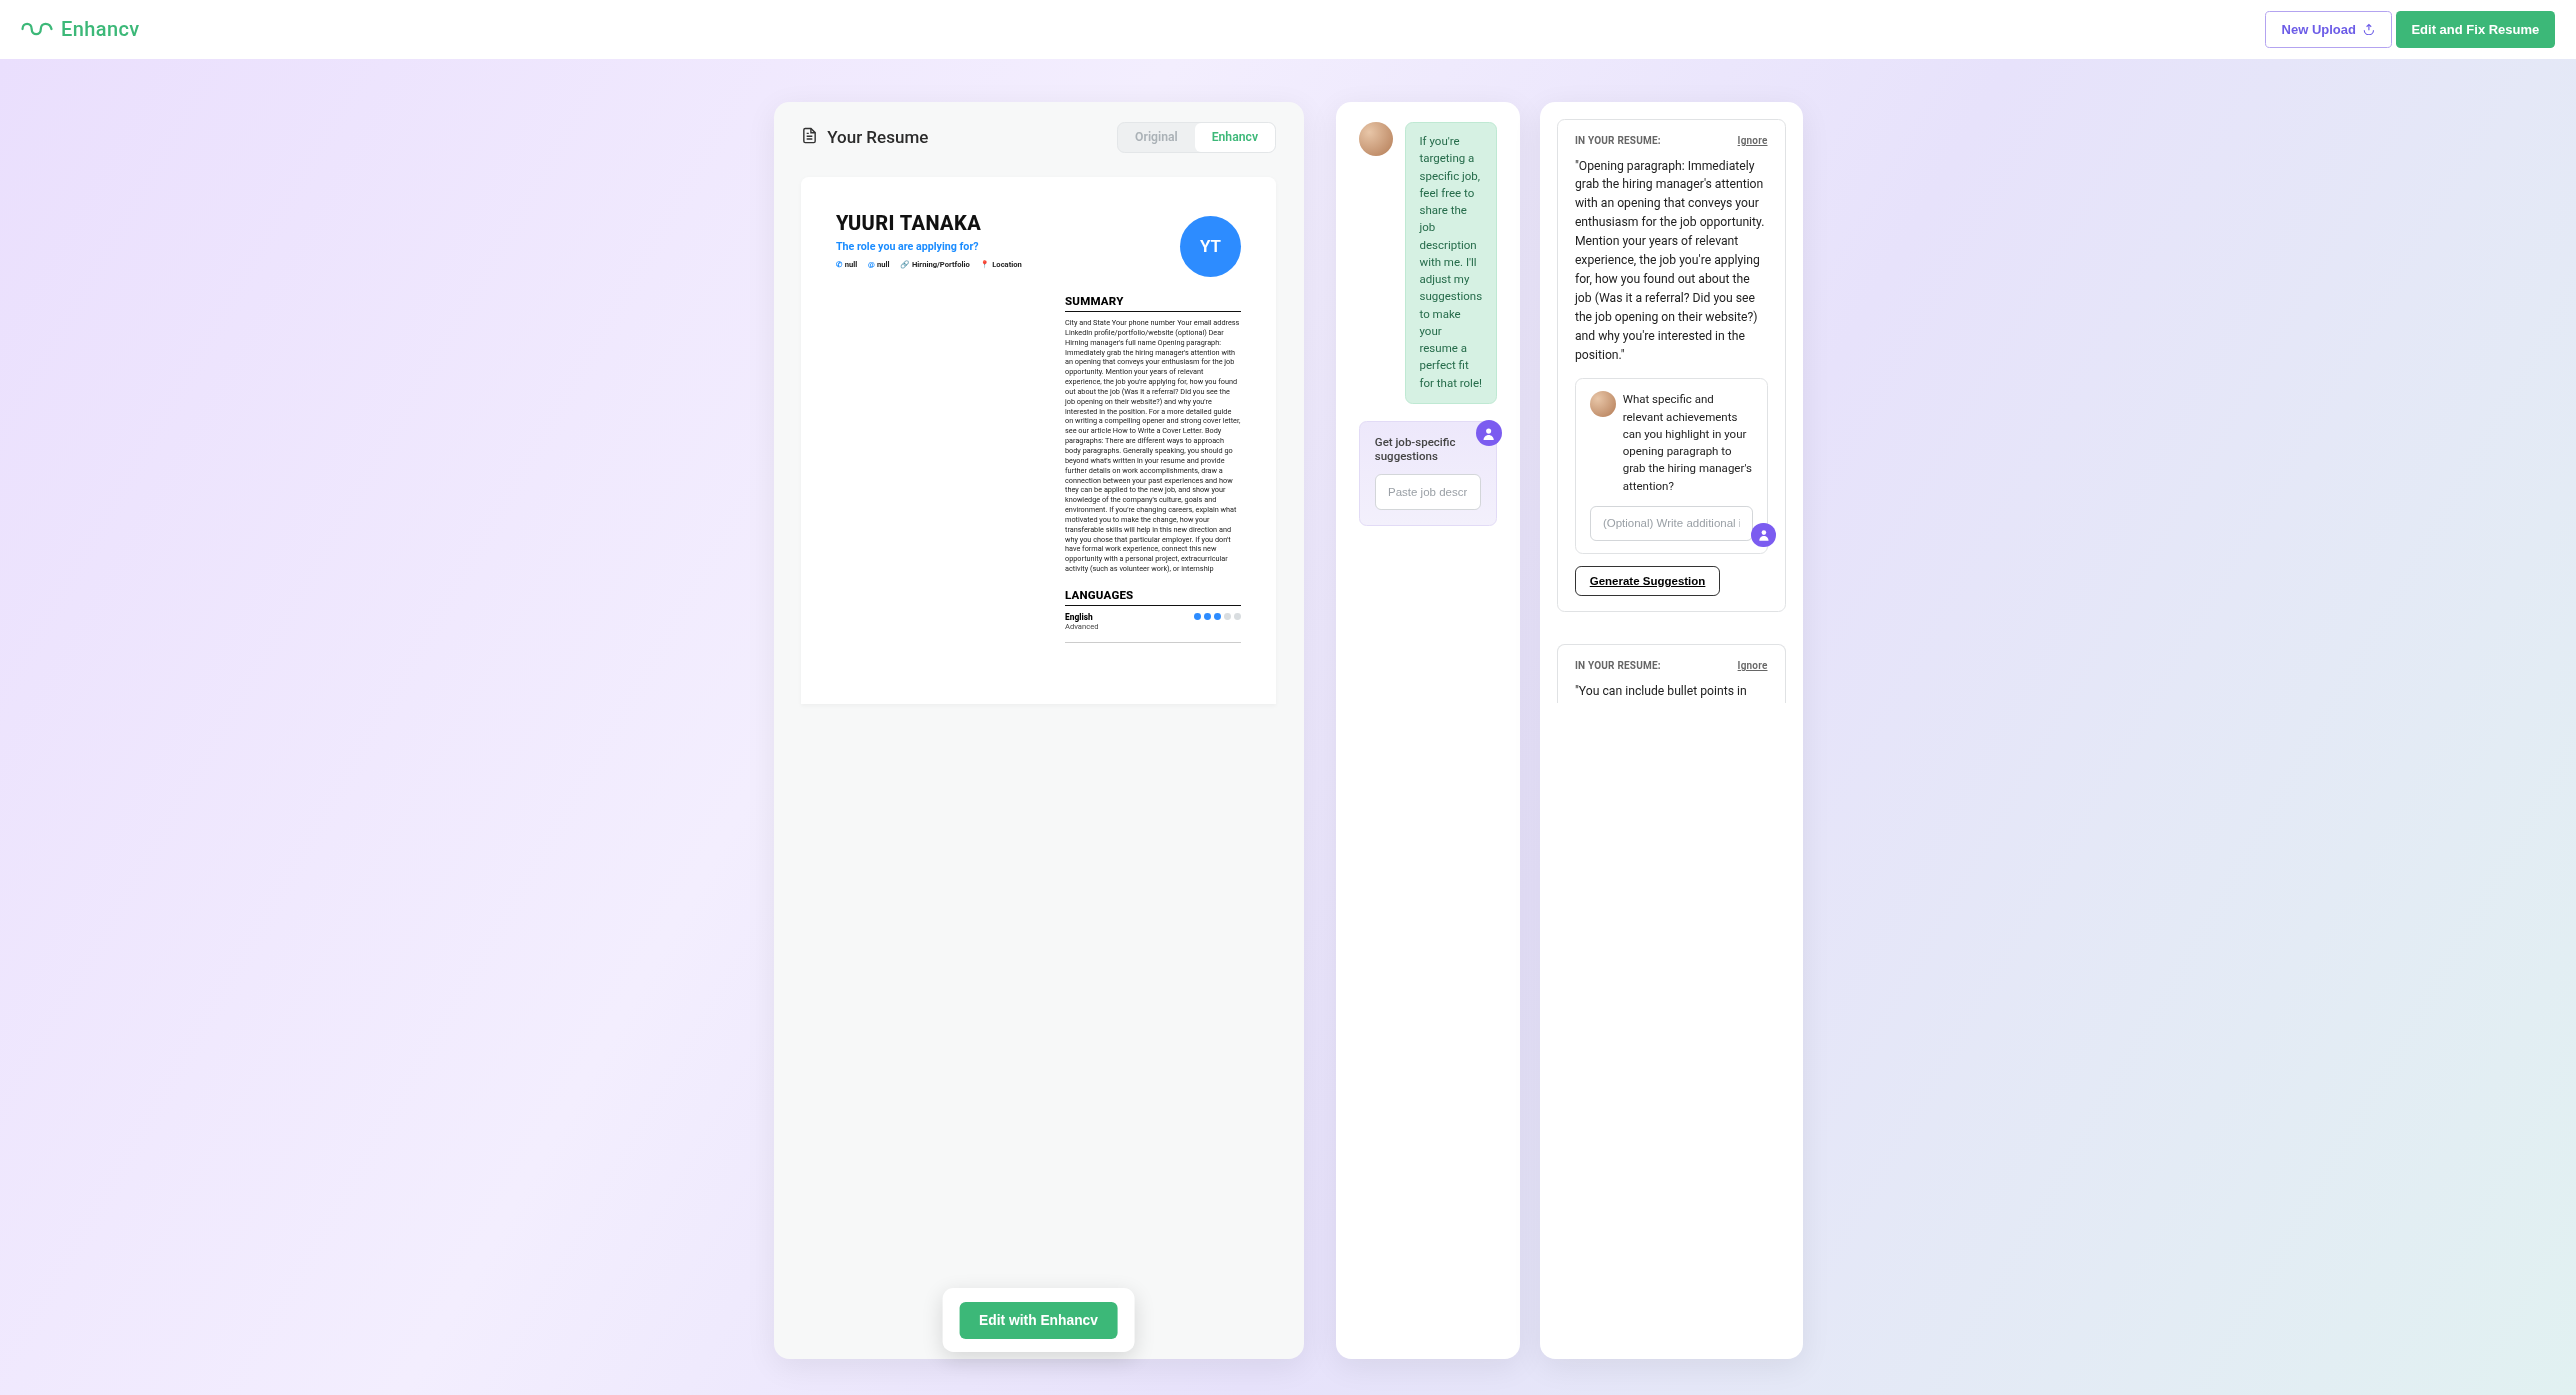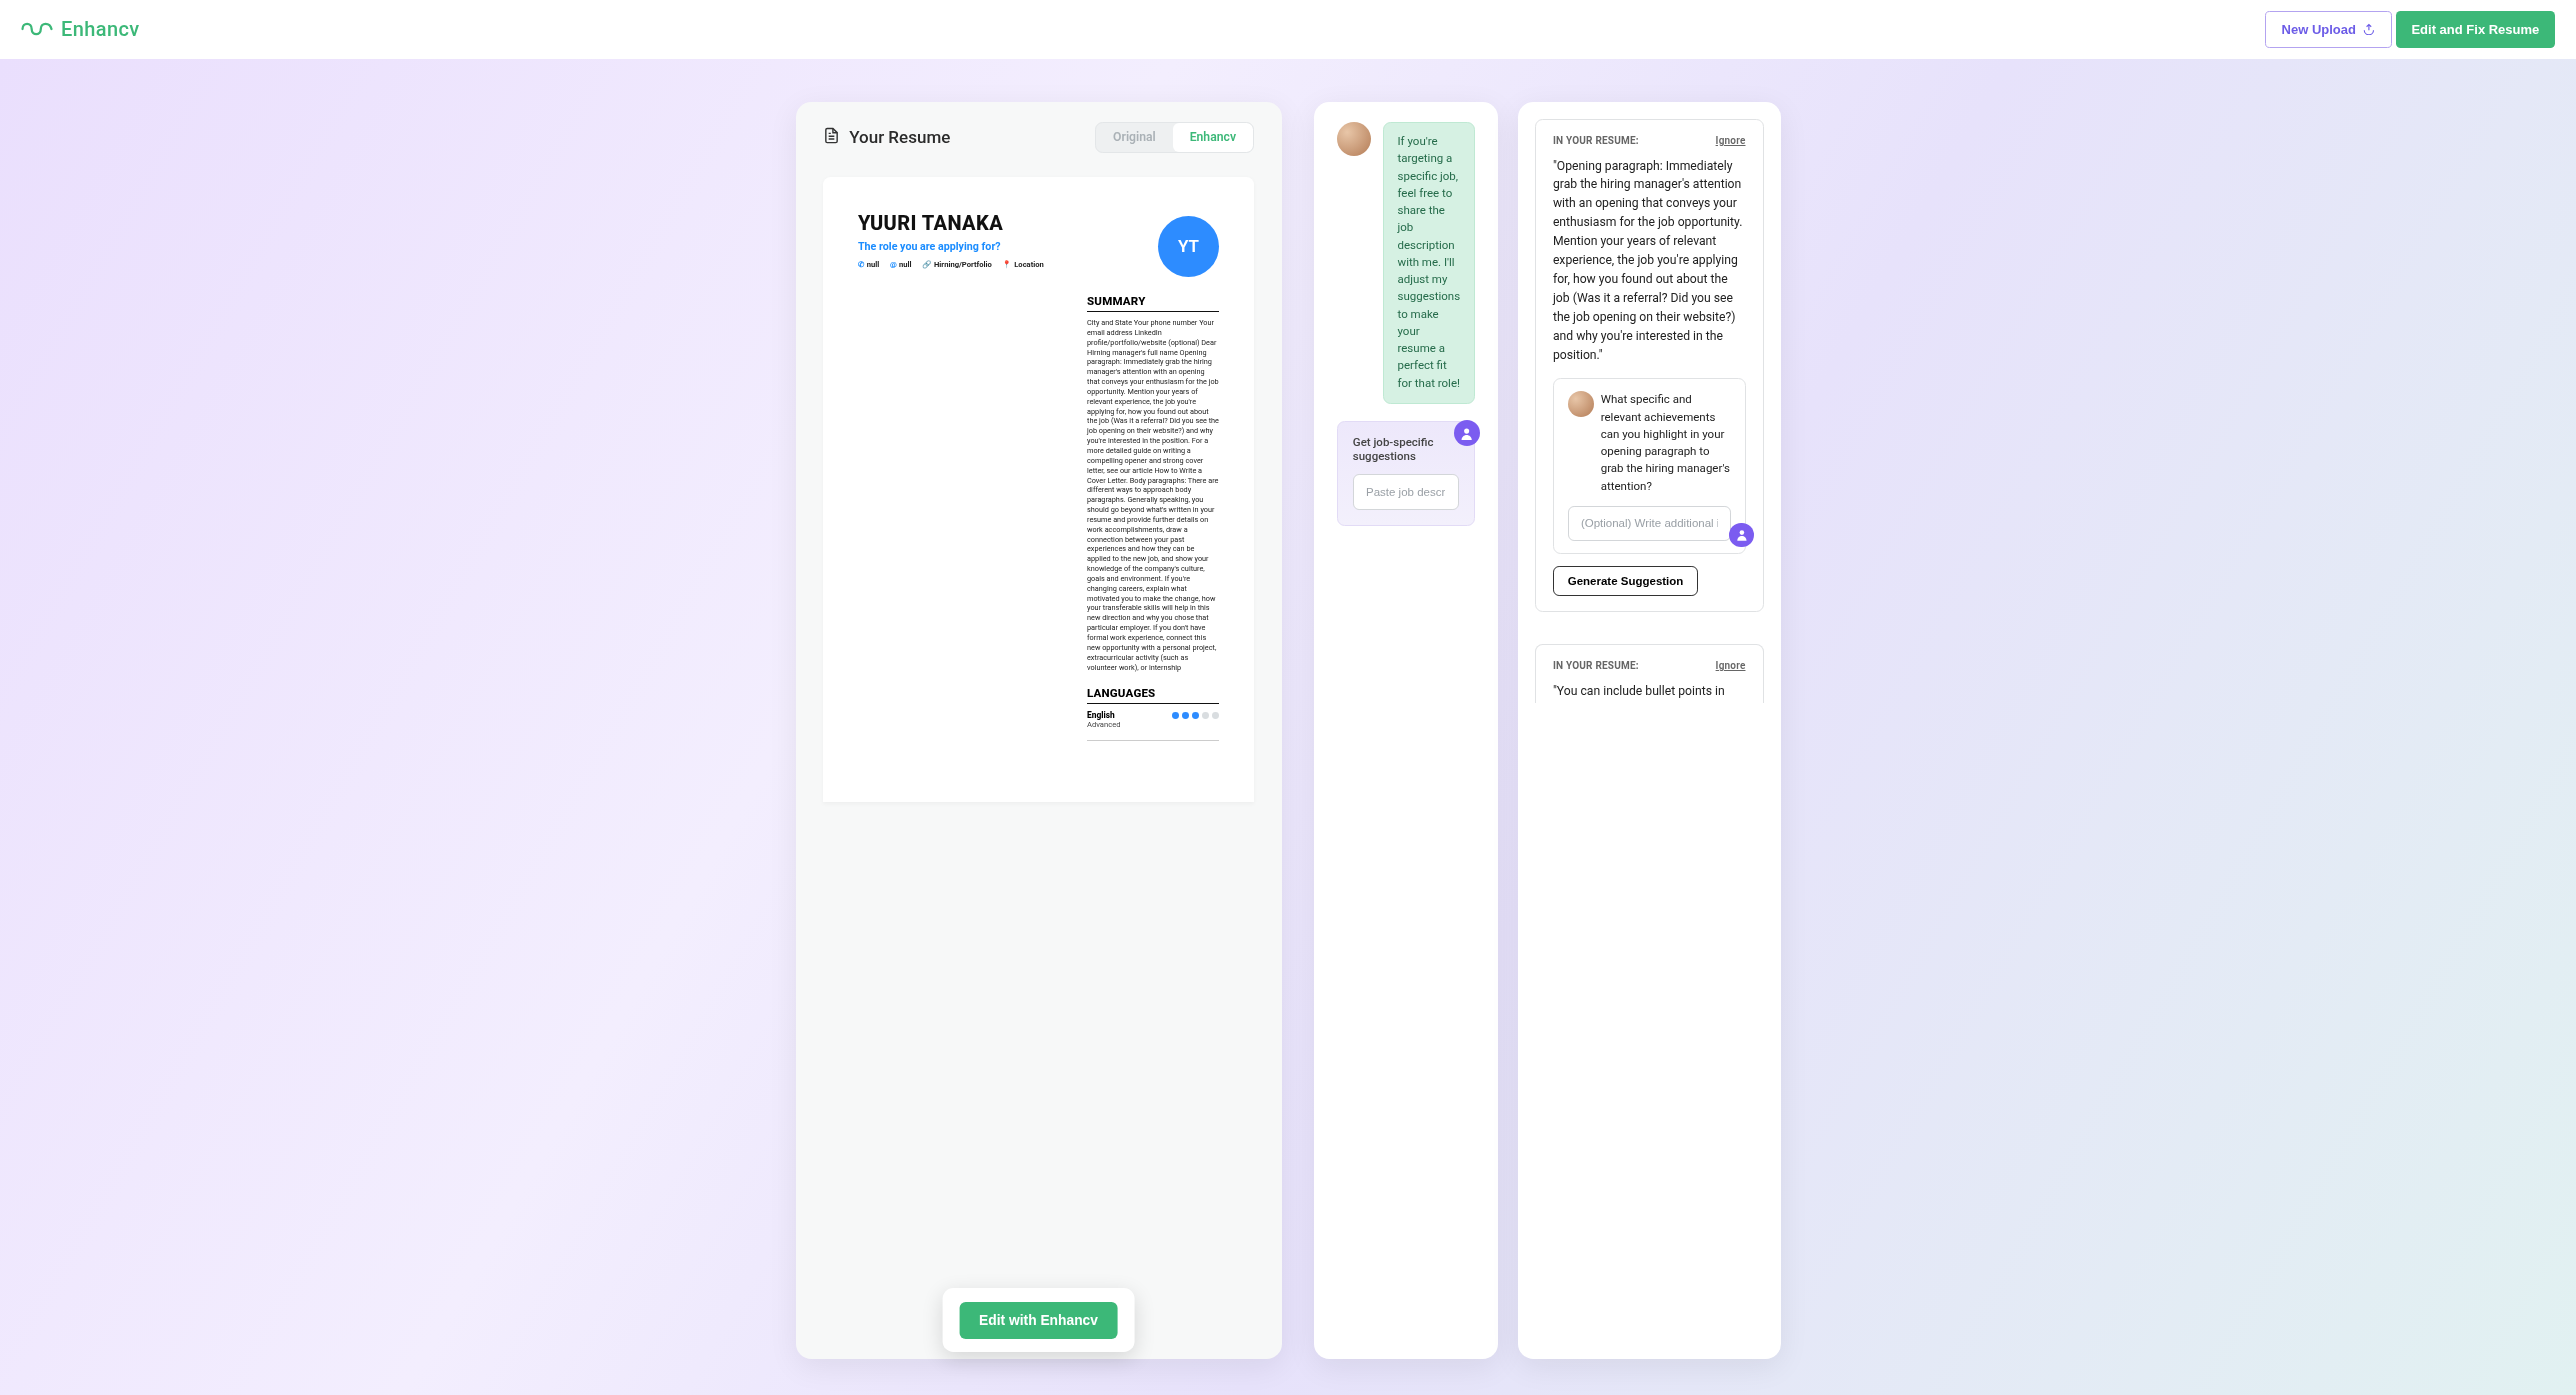--- a/index.html
+++ b/index.html
@@ -54,21 +54,21 @@
   display: flex;
   justify-content: center;
   gap: 32px;
 }
 .panel {
   background: #fff;
   border-radius: 15.3px;
   box-shadow: 0 7.6px 31px rgba(0,0,0,0.07);
 }
 .left-panel {
-  width: 486px;
+  width: 530px;
   padding: 20px 27.5px 0 27.5px;
   position: relative;
   background: #f7f8f8;
 }
 .left-header {
   display: flex;
   justify-content: space-between;
   align-items: center;
   margin-bottom: 24.5px;
 }
@@ -297,20 +297,21 @@
 .user-badge2 svg { fill:#fff; }
 .gen-btn {
   margin-top: 12.2px;
   background:#fff;
   border:1.5px solid #333;
   border-radius:6.1px;
   padding: 7.6px 13.8px;
   font-size:11.5px;
   font-weight:700;
   cursor:pointer;
+  text-decoration:underline;
 }
 .suggestion-card.partial { padding-bottom: 0; border-bottom: none; border-radius: 7.6px 7.6px 0 0; overflow: hidden; }
 .suggestion-card.partial .sug-quote { 
   max-height: 21.4px; overflow: hidden;
 }
 </style>
 </head>
 <body>
 
 <div class="topbar">

